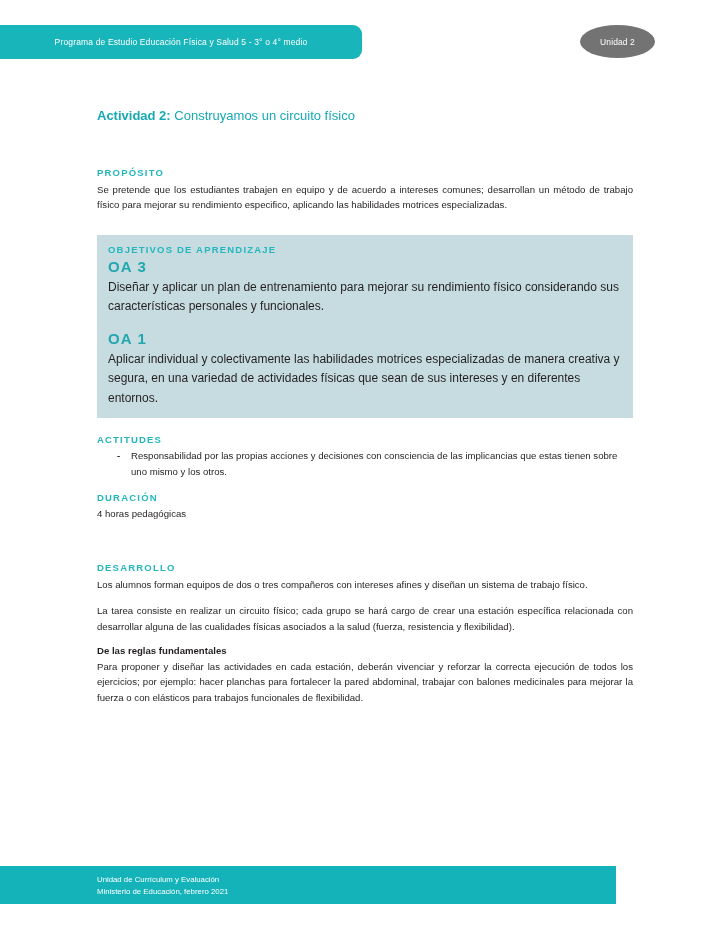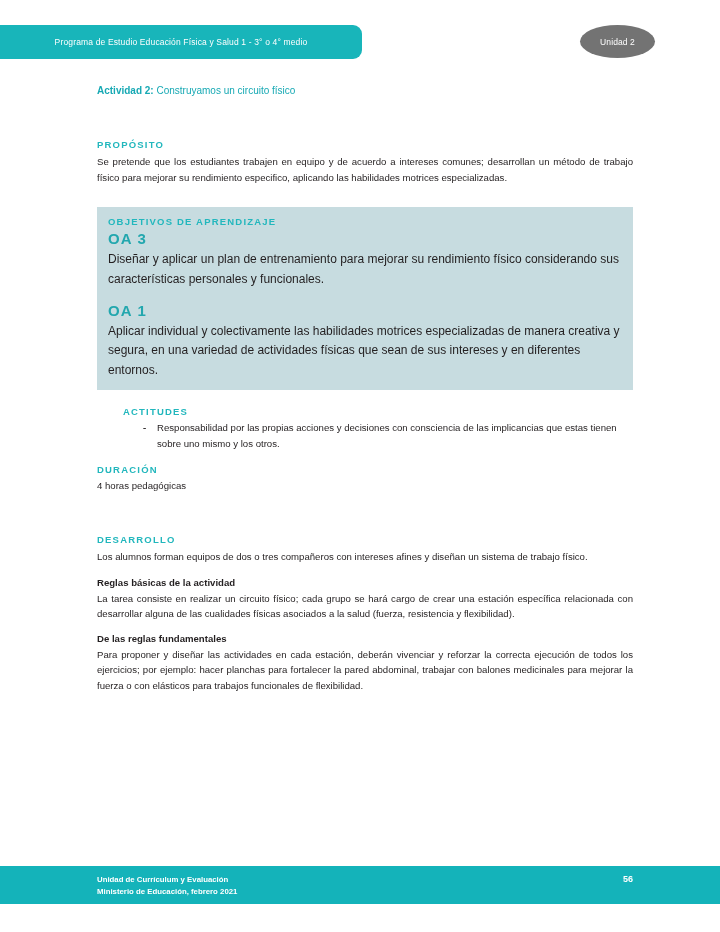--- a/index.html
+++ b/index.html
@@ -69,24 +69,25 @@
 
   
   .page {
     position: absolute;
     left: 97px;
     top: 84px;
     width: 536px;
   }
 
   .activity-title {
-    font-size: 10px;
+    font-size: 13px;
     color: #17a9b4;
     margin-bottom: 0;
     line-height: 1.3;
+    margin-top: 24px;
   }
   .activity-title .strong {
     font-weight: bold;
     color: #17a9b4;
   }
 
   .section-head {
     color: #22b7bd;
     font-weight: bold;
     font-size: 9.5px;
@@ -133,21 +134,21 @@
   }
   .oa-text {
     font-size: 12px;
     line-height: 1.62;
     color: #231f20;
     text-align: left;
   }
   .oa-gap { height: 13px; }
 
   
-  .blk-actitudes { margin-top: 16px; margin-left: 26px; }
+  .blk-actitudes { margin-top: 16px; }
   .blk-actitudes .section-head { margin-bottom: 3px; }
 
   .dash-list {
     list-style: none;
     margin: 0;
     padding: 0;
   }
   .dash-item {
     position: relative;
     padding-left: 34px;
@@ -172,24 +173,23 @@
   .blk-desarrollo .section-head { margin-bottom: 4px; }
 
   .para-gap { height: 11px; }
   .para-gap-sm { height: 9px; }
 
   
   .footer-band {
     position: absolute;
     left: 0;
     top: 866px;
-    width: 720px;
+    width: 616px;
     height: 38px;
     background: #14b3ba;
-    font-weight: bold;
   }
   .footer-inner {
     position: absolute;
     left: 97px;
     top: 8px;
     width: 536px;
     display: flex;
     justify-content: space-between;
     align-items: flex-start;
   }
@@ -202,21 +202,21 @@
     color: #ffffff;
     font-size: 9px;
     line-height: 1.3;
   }
 </style>
 </head>
 <body>
 
 <div class="header-zone">
   <div class="header-band">
-    <span class="header-band-label">Programa de Estudio Educación Física y Salud 1 - 3° o 4° medio</span>
+    <span class="header-band-label">Programa de Estudio Educación Física y Salud 5 - 3° o 4° medio</span>
   </div>
   <div class="unit-badge">
     <span class="unit-badge-label">Unidad 2</span>
   </div>
 </div>
 
 <div class="page">
 
   <div class="activity-title">
     <span class="strong">Actividad 2:</span><span> Construyamos un circuito físico</span>
@@ -260,21 +260,20 @@
     <div class="section-head">DURACIÓN</div>
     <div class="body-text body-text-left">4 horas pedagógicas</div>
   </div>
 
   <div class="blk-desarrollo">
     <div class="section-head">DESARROLLO</div>
     <div class="body-text body-text-left">Los alumnos forman equipos de dos o tres compañeros con intereses afines y diseñan un sistema de trabajo físico.</div>
 
     <div class="para-gap"></div>
 
-    <div class="sub-head">Reglas básicas de la actividad</div>
     <div class="body-text">La tarea consiste en realizar un circuito físico; cada grupo se hará cargo de crear una estación específica relacionada con desarrollar alguna de las cualidades físicas asociados a la salud (fuerza, resistencia y flexibilidad).</div>
 
     <div class="para-gap-sm"></div>
 
     <div class="sub-head">De las reglas fundamentales</div>
     <div class="body-text">Para proponer y diseñar las actividades en cada estación, deberán vivenciar y reforzar la correcta ejecución de todos los ejercicios; por ejemplo: hacer planchas para fortalecer la pared abdominal, trabajar con balones medicinales para mejorar la fuerza o con elásticos para trabajos funcionales de flexibilidad.</div>
   </div>
 
 </div>
 

